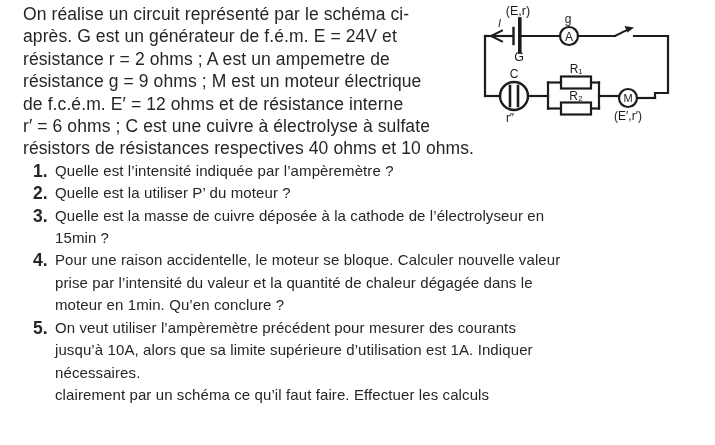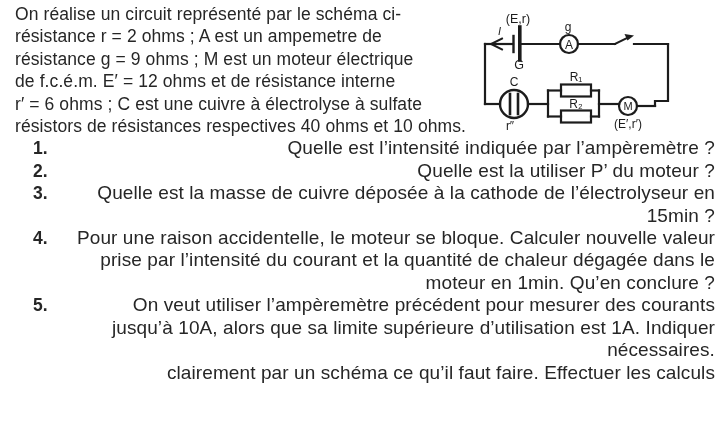--- a/index.html
+++ b/index.html
@@ -8,62 +8,62 @@
     background:#ffffff;
     font-family:"Liberation Sans","DejaVu Sans",sans-serif;
     color:#262626;
     overflow:hidden;
     position:relative;
     -webkit-font-smoothing:antialiased;
   }
   .page{position:relative;width:715px;height:445px;}
   .text-col{position:absolute;left:0;top:3px;width:715px;}
   .line{
-    margin-left:15px;
+    margin-left:23px;
     font-size:17.5px;
     line-height:22.4px;
     white-space:nowrap;
     letter-spacing:0.1px;
   }
   .q-item{display:flex;align-items:flex-start;}
   .q-num{
     width:22px;
     margin-left:33px;
     flex:0 0 22px;
     font-size:17.5px;
     line-height:22.4px;
     font-weight:700;
     white-space:nowrap;
   }
   .q-lines{flex:1 1 auto;min-width:0;}
   .q-line{
-    font-size:19px;
+    font-size:15px;
     line-height:22.4px;
     white-space:nowrap;
     letter-spacing:0.1px;
-    text-align:right;
   }
   .circuit-box{
     position:absolute;
     left:478px;top:0px;
-    width:205px;height:142px;margin-top:8px;
+    width:205px;height:142px;
   }
   .circuit-box svg{display:block;}
   svg text{
     font-family:"Liberation Sans","DejaVu Sans",sans-serif;
     fill:#1c1c1c;
   }
 </style>
 </head>
 <body>
 
 <div class="page">
 
   <div class="text-col">
     <div class="line">On réalise un circuit représenté par le schéma ci-</div>
+    <div class="line">après. G est un générateur de f.é.m. E = 24V et</div>
     <div class="line">résistance r = 2 ohms ; A est un ampemetre de</div>
     <div class="line">résistance g = 9 ohms ; M est un moteur électrique</div>
     <div class="line">de f.c.é.m. E′ = 12 ohms et de résistance interne</div>
     <div class="line">r′ = 6 ohms ; C est une cuivre à électrolyse à sulfate</div>
     <div class="line">résistors de résistances respectives 40 ohms et 10 ohms.</div>
 
     <div class="q-item">
       <span class="q-num">1.</span>
       <div class="q-lines">
         <div class="q-line">Quelle est l’intensité indiquée par l’ampèremètre ?</div>
@@ -82,21 +82,21 @@
       <div class="q-lines">
         <div class="q-line">Quelle est la masse de cuivre déposée à la cathode de l’électrolyseur en</div>
         <div class="q-line">15min ?</div>
       </div>
     </div>
 
     <div class="q-item">
       <span class="q-num">4.</span>
       <div class="q-lines">
         <div class="q-line">Pour une raison accidentelle, le moteur se bloque. Calculer nouvelle valeur</div>
-        <div class="q-line">prise par l’intensité du courant et la quantité de chaleur dégagée dans le</div>
+        <div class="q-line">prise par l’intensité du valeur et la quantité de chaleur dégagée dans le</div>
         <div class="q-line">moteur en 1min. Qu’en conclure ?</div>
       </div>
     </div>
 
     <div class="q-item">
       <span class="q-num">5.</span>
       <div class="q-lines">
         <div class="q-line">On veut utiliser l’ampèremètre précédent pour mesurer des courants</div>
         <div class="q-line">jusqu’à 10A, alors que sa limite supérieure d’utilisation est 1A. Indiquer</div>
         <div class="q-line">nécessaires.</div>

